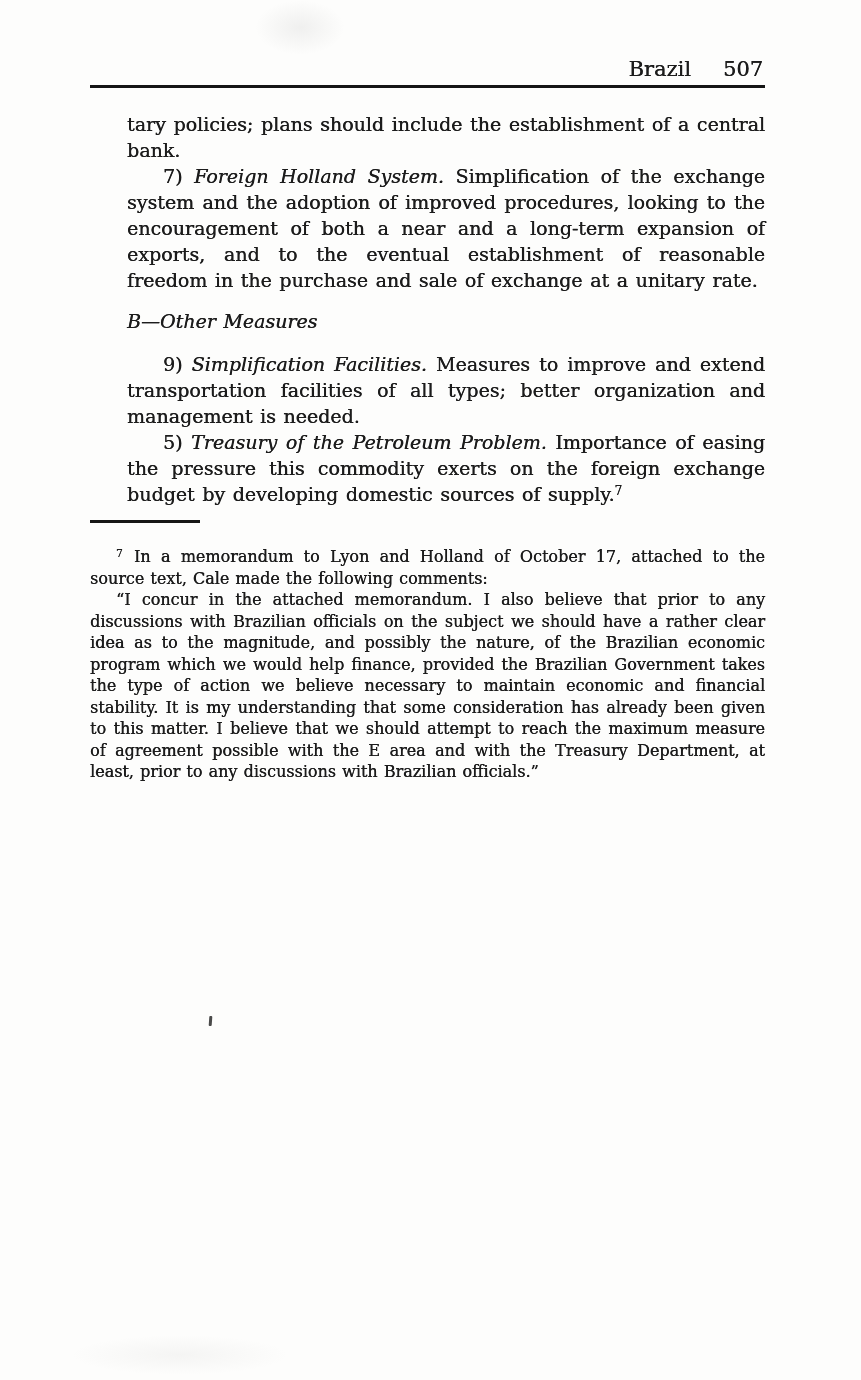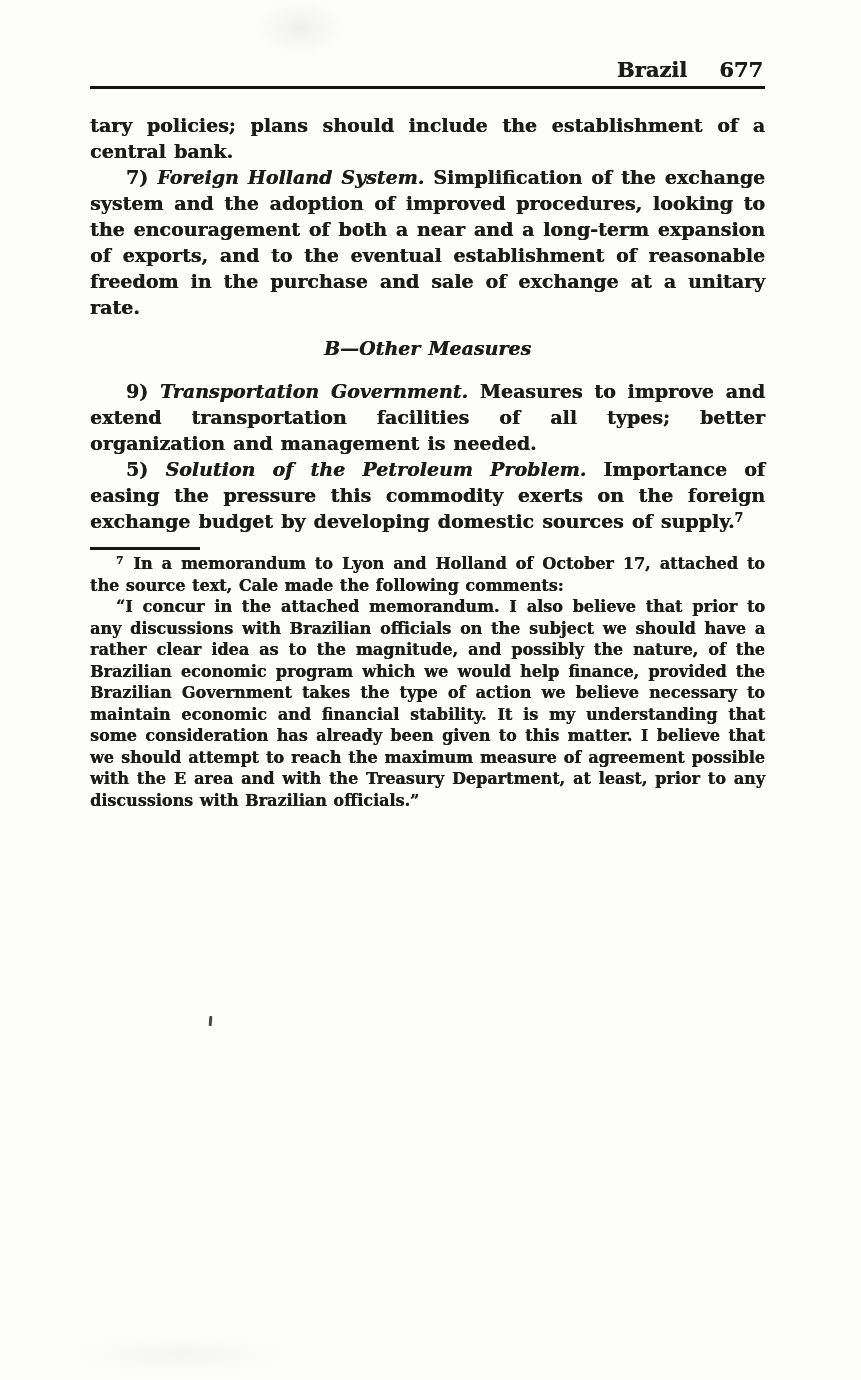--- a/index.html
+++ b/index.html
@@ -12,21 +12,20 @@
     background: #ffffff;
     font-family: "DejaVu Serif", "Liberation Serif", serif;
     color: var(--ink);
   }
   .page {
     position: relative;
     width: 861px;
     height: 1380px;
     background: var(--paper);
     overflow: hidden;
-    font-weight: bold;
   }
   .content {
     position: absolute;
     left: 90px;
     top: 57px;
     width: 675px;
   }
   .running-header {
     display: flex;
     justify-content: flex-end;
@@ -40,41 +39,42 @@
     margin-left: 32px;
     margin-right: 2px;
   }
   .body-text {
     margin-top: 23px;
     font-size: 19px;
     line-height: 26px;
     text-align: justify;
     word-spacing: 1.5px;
     text-shadow: 0.35px 0 0 currentColor;
+    margin-left: 37px;
   }
   .para { margin: 0; }
   .para.indent { text-indent: 36px; }
   .para.heading {
     margin: 15px 0 17px 0;
-    text-align: center;
+    text-align: left;
   }
   .italic { font-style: italic; }
   sup {
     font-size: 12px;
     line-height: 0;
     vertical-align: 6px;
     letter-spacing: 1px;
   }
   .footnote-rule {
     margin-top: 13px;
     width: 110px;
     border-top: 3px solid #161616;
   }
   .footnote {
-    margin-top: 3px;
+    margin-top: 23px;
     font-size: 16px;
     line-height: 21.5px;
     text-align: justify;
     word-spacing: 1px;
     text-shadow: 0.3px 0 0 currentColor;
   }
   .footnote .para.indent { text-indent: 26px; }
   .footnote sup { font-size: 10.5px; vertical-align: 5px; }
   .speck {
     position: absolute;
@@ -105,29 +105,29 @@
 </style>
 </head>
 <body>
 
 <div class="page">
   <div class="smudge-top"></div>
 
   <div class="content">
     <div class="running-header">
       <span>Brazil</span>
-      <span class="pagenum">677</span>
+      <span class="pagenum">507</span>
     </div>
 
     <div class="body-text">
         <p class="para"><span>tary policies; plans should include the establishment of a central bank.</span></p>
         <p class="para indent"><span>7) </span><span class="italic">Foreign Holland System.</span><span> Simplification of the exchange system and the adoption of improved procedures, looking to the encouragement of both a near and a long-term expansion of exports, and to the eventual establishment of reasonable freedom in the purchase and sale of exchange at a unitary rate.</span></p>
         <p class="para heading"><span class="italic">B—Other Measures</span></p>
-        <p class="para indent"><span>9) </span><span class="italic">Transportation Government.</span><span> Measures to improve and extend transportation facilities of all types; better organization and management is needed.</span></p>
-        <p class="para indent"><span>5) </span><span class="italic">Solution of the Petroleum Problem.</span><span> Importance of easing the pressure this commodity exerts on the foreign exchange budget by developing domestic sources of supply.</span><sup>7</sup></p>
+        <p class="para indent"><span>9) </span><span class="italic">Simplification Facilities.</span><span> Measures to improve and extend transportation facilities of all types; better organization and management is needed.</span></p>
+        <p class="para indent"><span>5) </span><span class="italic">Treasury of the Petroleum Problem.</span><span> Importance of easing the pressure this commodity exerts on the foreign exchange budget by developing domestic sources of supply.</span><sup>7</sup></p>
       </div>
 
     <div class="footnote-rule"></div>
 
     <div class="footnote">
         <p class="para indent"><sup>7</sup><span> In a memorandum to Lyon and Holland of October 17, attached to the source text, Cale made the following comments:</span></p>
         <p class="para indent"><span>“I concur in the attached memorandum. I also believe that prior to any discussions with Brazilian officials on the subject we should have a rather clear idea as to the magnitude, and possibly the nature, of the Brazilian economic program which we would help finance, provided the Brazilian Government takes the type of action we believe necessary to maintain economic and financial stability. It is my understanding that some consideration has already been given to this matter. I believe that we should attempt to reach the maximum measure of agreement possible with the E area and with the Treasury Department, at least, prior to any discussions with Brazilian officials.”</span></p>
       </div>
   </div>
 

